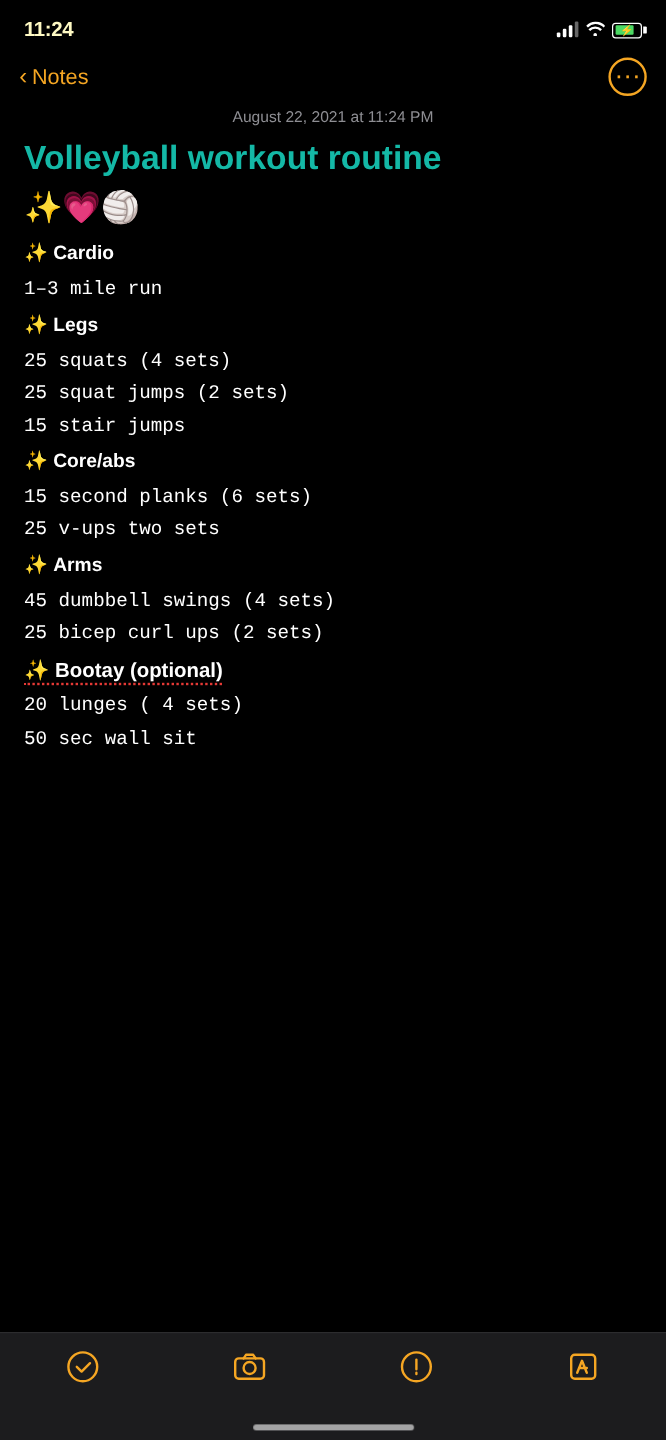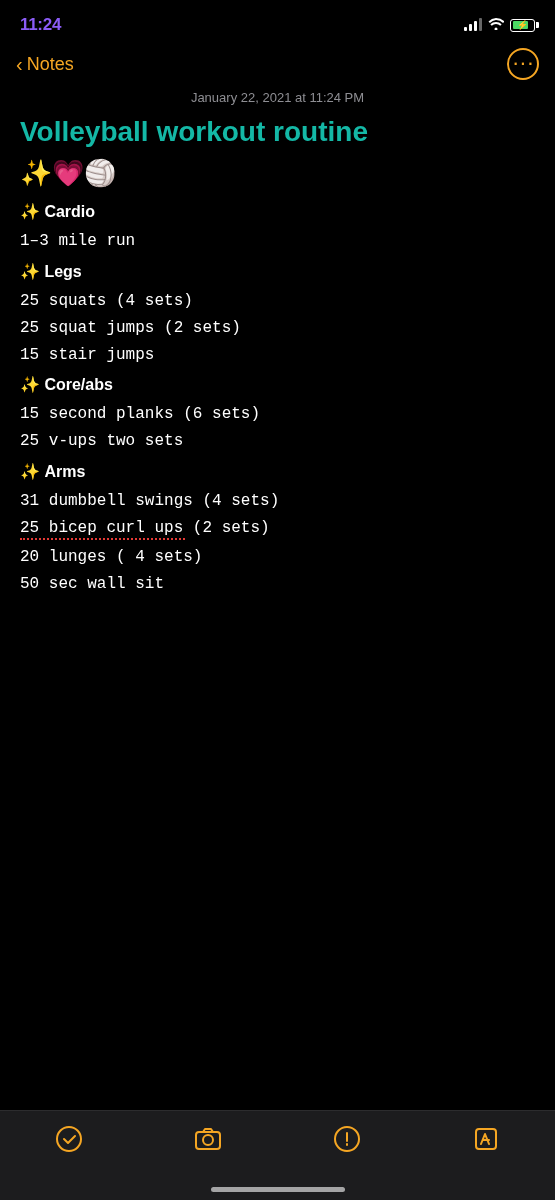--- a/index.html
+++ b/index.html
@@ -19,21 +19,21 @@
     .status-bar {
       display: flex;
       justify-content: space-between;
       align-items: center;
       padding: 14px 20px 8px 20px;
       height: 44px;
     }
     .status-time {
       font-size: 17px;
       font-weight: 600;
-      color: #8b5cf6;
+      color: #fef9c3;
       letter-spacing: -0.3px;
     }
     .status-icons {
       display: flex;
       align-items: center;
       gap: 6px;
     }
     .signal-bars {
       display: flex;
       align-items: flex-end;
@@ -255,21 +255,21 @@
   <div class="nav-back">
     <span class="nav-back-chevron">‹</span>
     <span class="nav-back-text">Notes</span>
   </div>
   <div class="nav-more">
     <span>···</span>
   </div>
 </div>
 
 <div class="content">
-  <div class="date-line">January 22, 2021 at 11:24 PM</div>
+  <div class="date-line">August 22, 2021 at 11:24 PM</div>
   <div class="note-title">Volleyball workout routine</div>
   <div class="emoji-line">✨💗🏐</div>
 
   <div class="section-header">
     <span class="sparkle">✨</span> <strong>Cardio</strong>
   </div>
   <div class="workout-item">1–3 mile run</div>
 
   <div class="section-header">
     <span class="sparkle">✨</span> <strong>Legs</strong>
@@ -280,24 +280,27 @@
 
   <div class="section-header">
     <span class="sparkle">✨</span> <strong>Core/abs</strong>
   </div>
   <div class="workout-item">15 second planks (6 sets)</div>
   <div class="workout-item">25 v-ups two sets</div>
 
   <div class="section-header">
     <span class="sparkle">✨</span> <strong>Arms</strong>
   </div>
-  <div class="workout-item">31 dumbbell swings (4 sets)</div>
+  <div class="workout-item">45 dumbbell swings (4 sets)</div>
   <div class="workout-item">25 bicep curl ups (2 sets)</div>
 
   <div>
+    <div class="bootay-header">
+      <span class="sparkle">✨</span> <strong>Bootay (optional)</strong>
+    </div>
     <div class="bootay-underline"></div>
   </div>
   <div class="workout-item">20 lunges ( 4 sets)</div>
   <div class="workout-item">50 sec wall sit</div>
 </div>
 
 <div class="bottom-toolbar">
   <div class="toolbar-btn">
     <svg width="28" height="28" viewBox="0 0 28 28" fill="none" stroke="#F5A623" stroke-width="2">
       <circle cx="14" cy="14" r="12"></circle>

